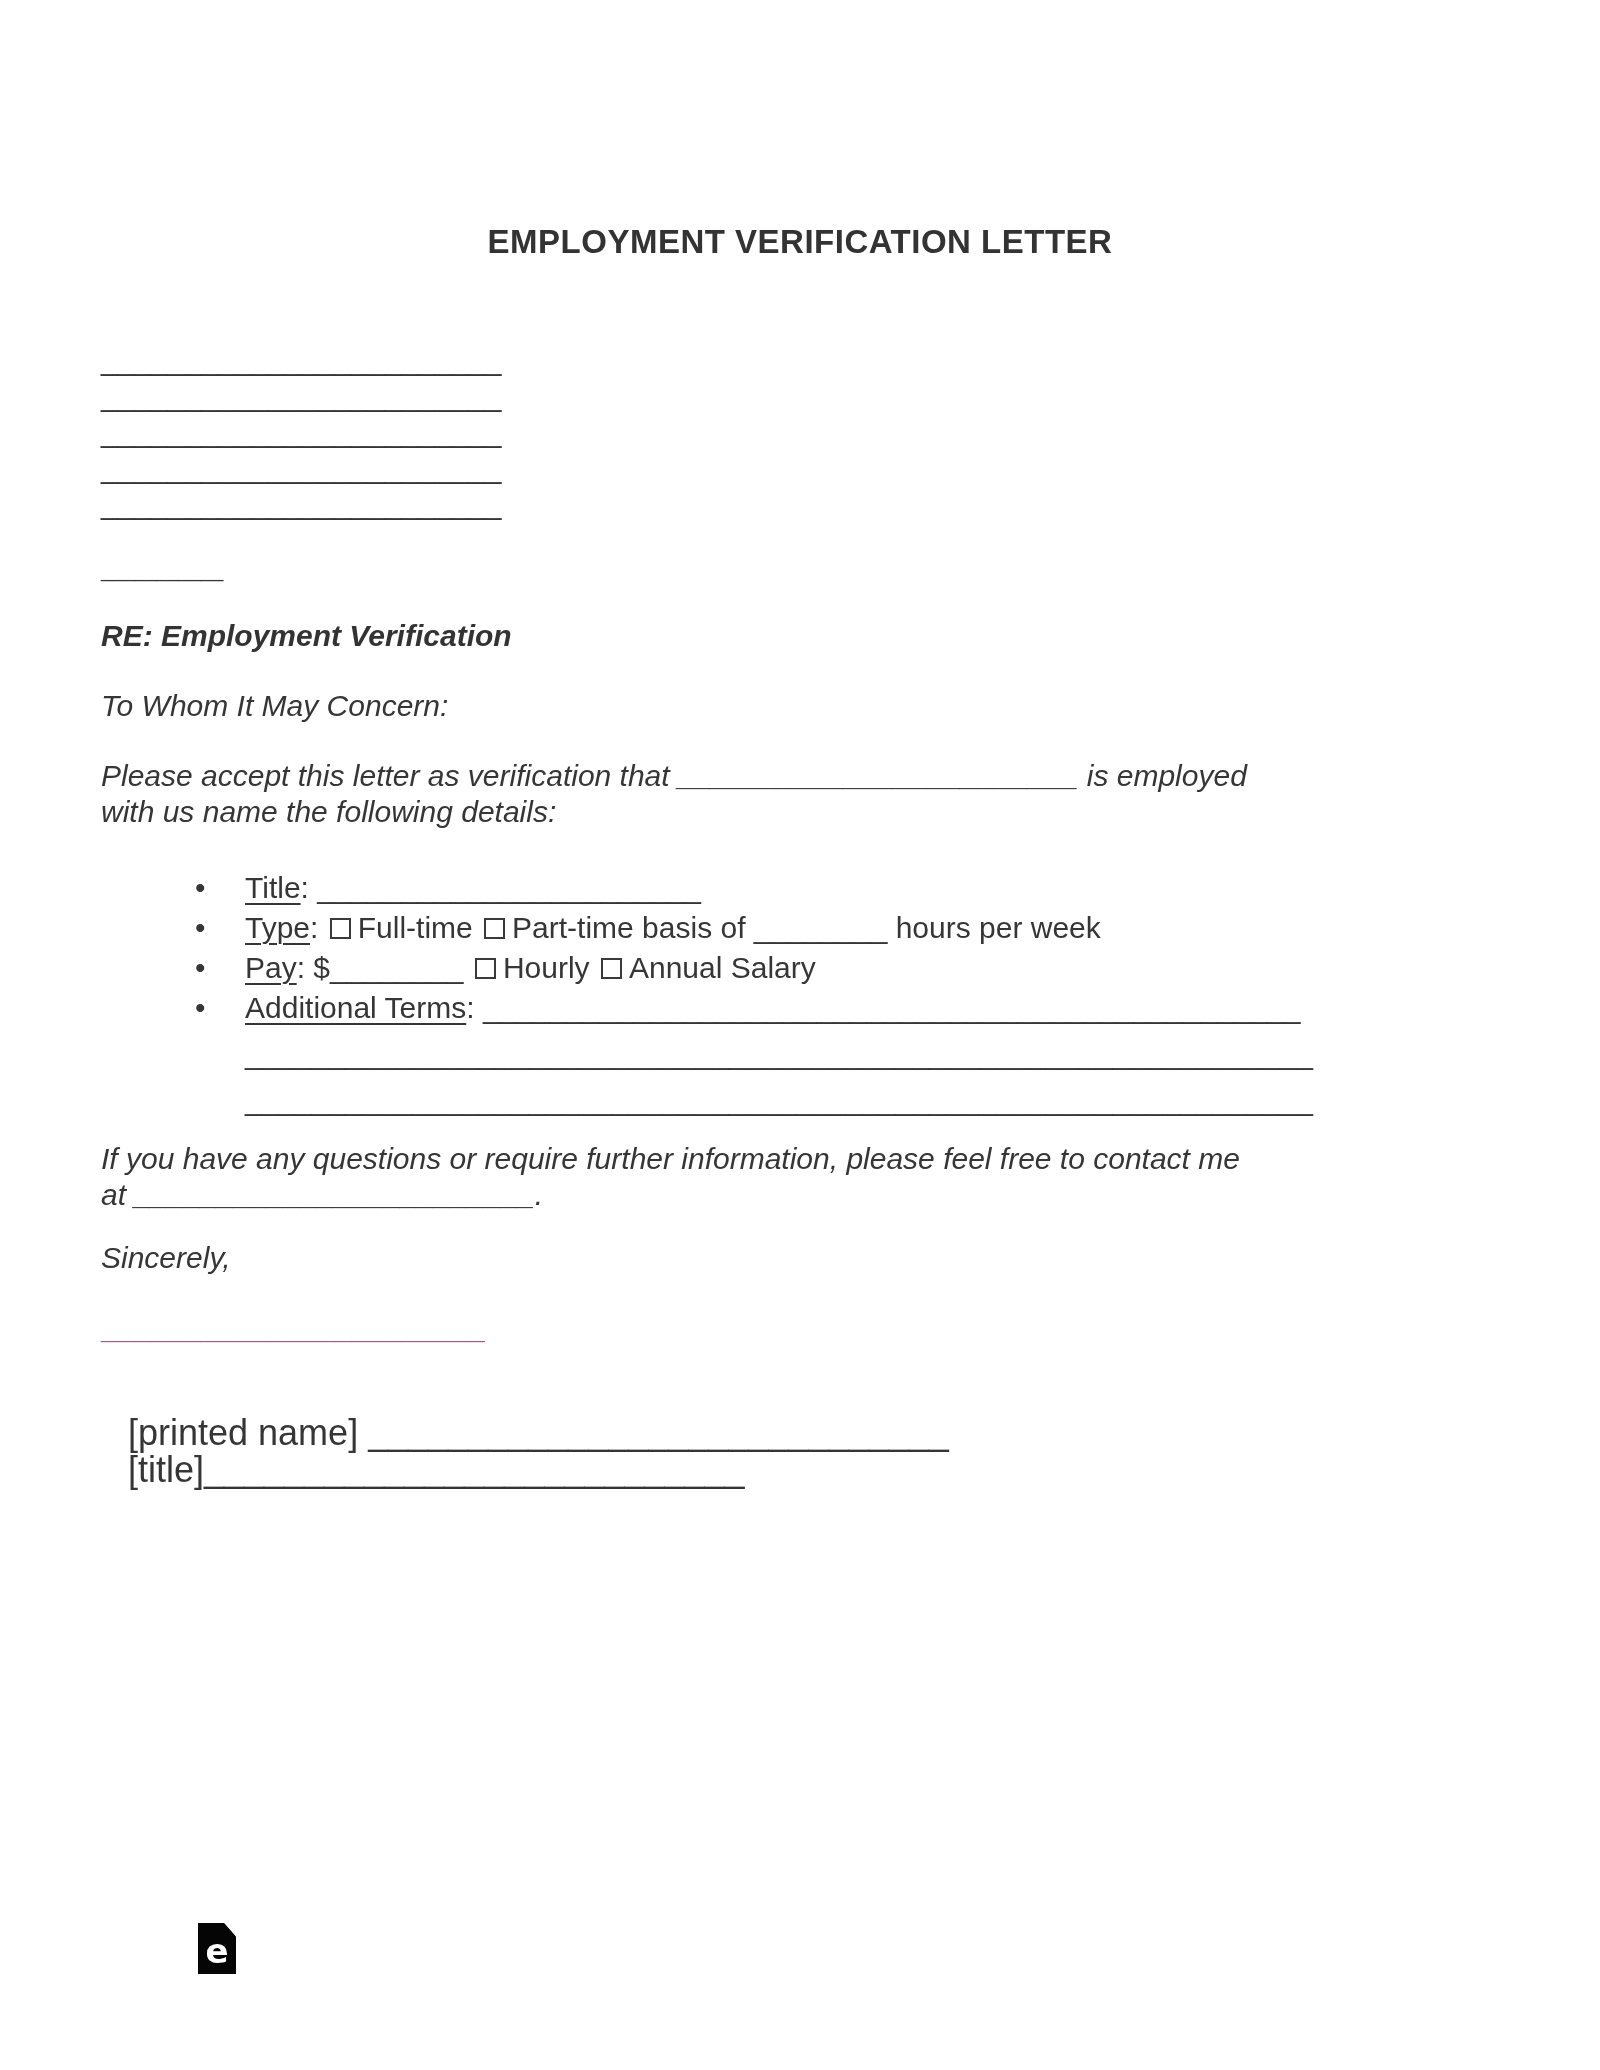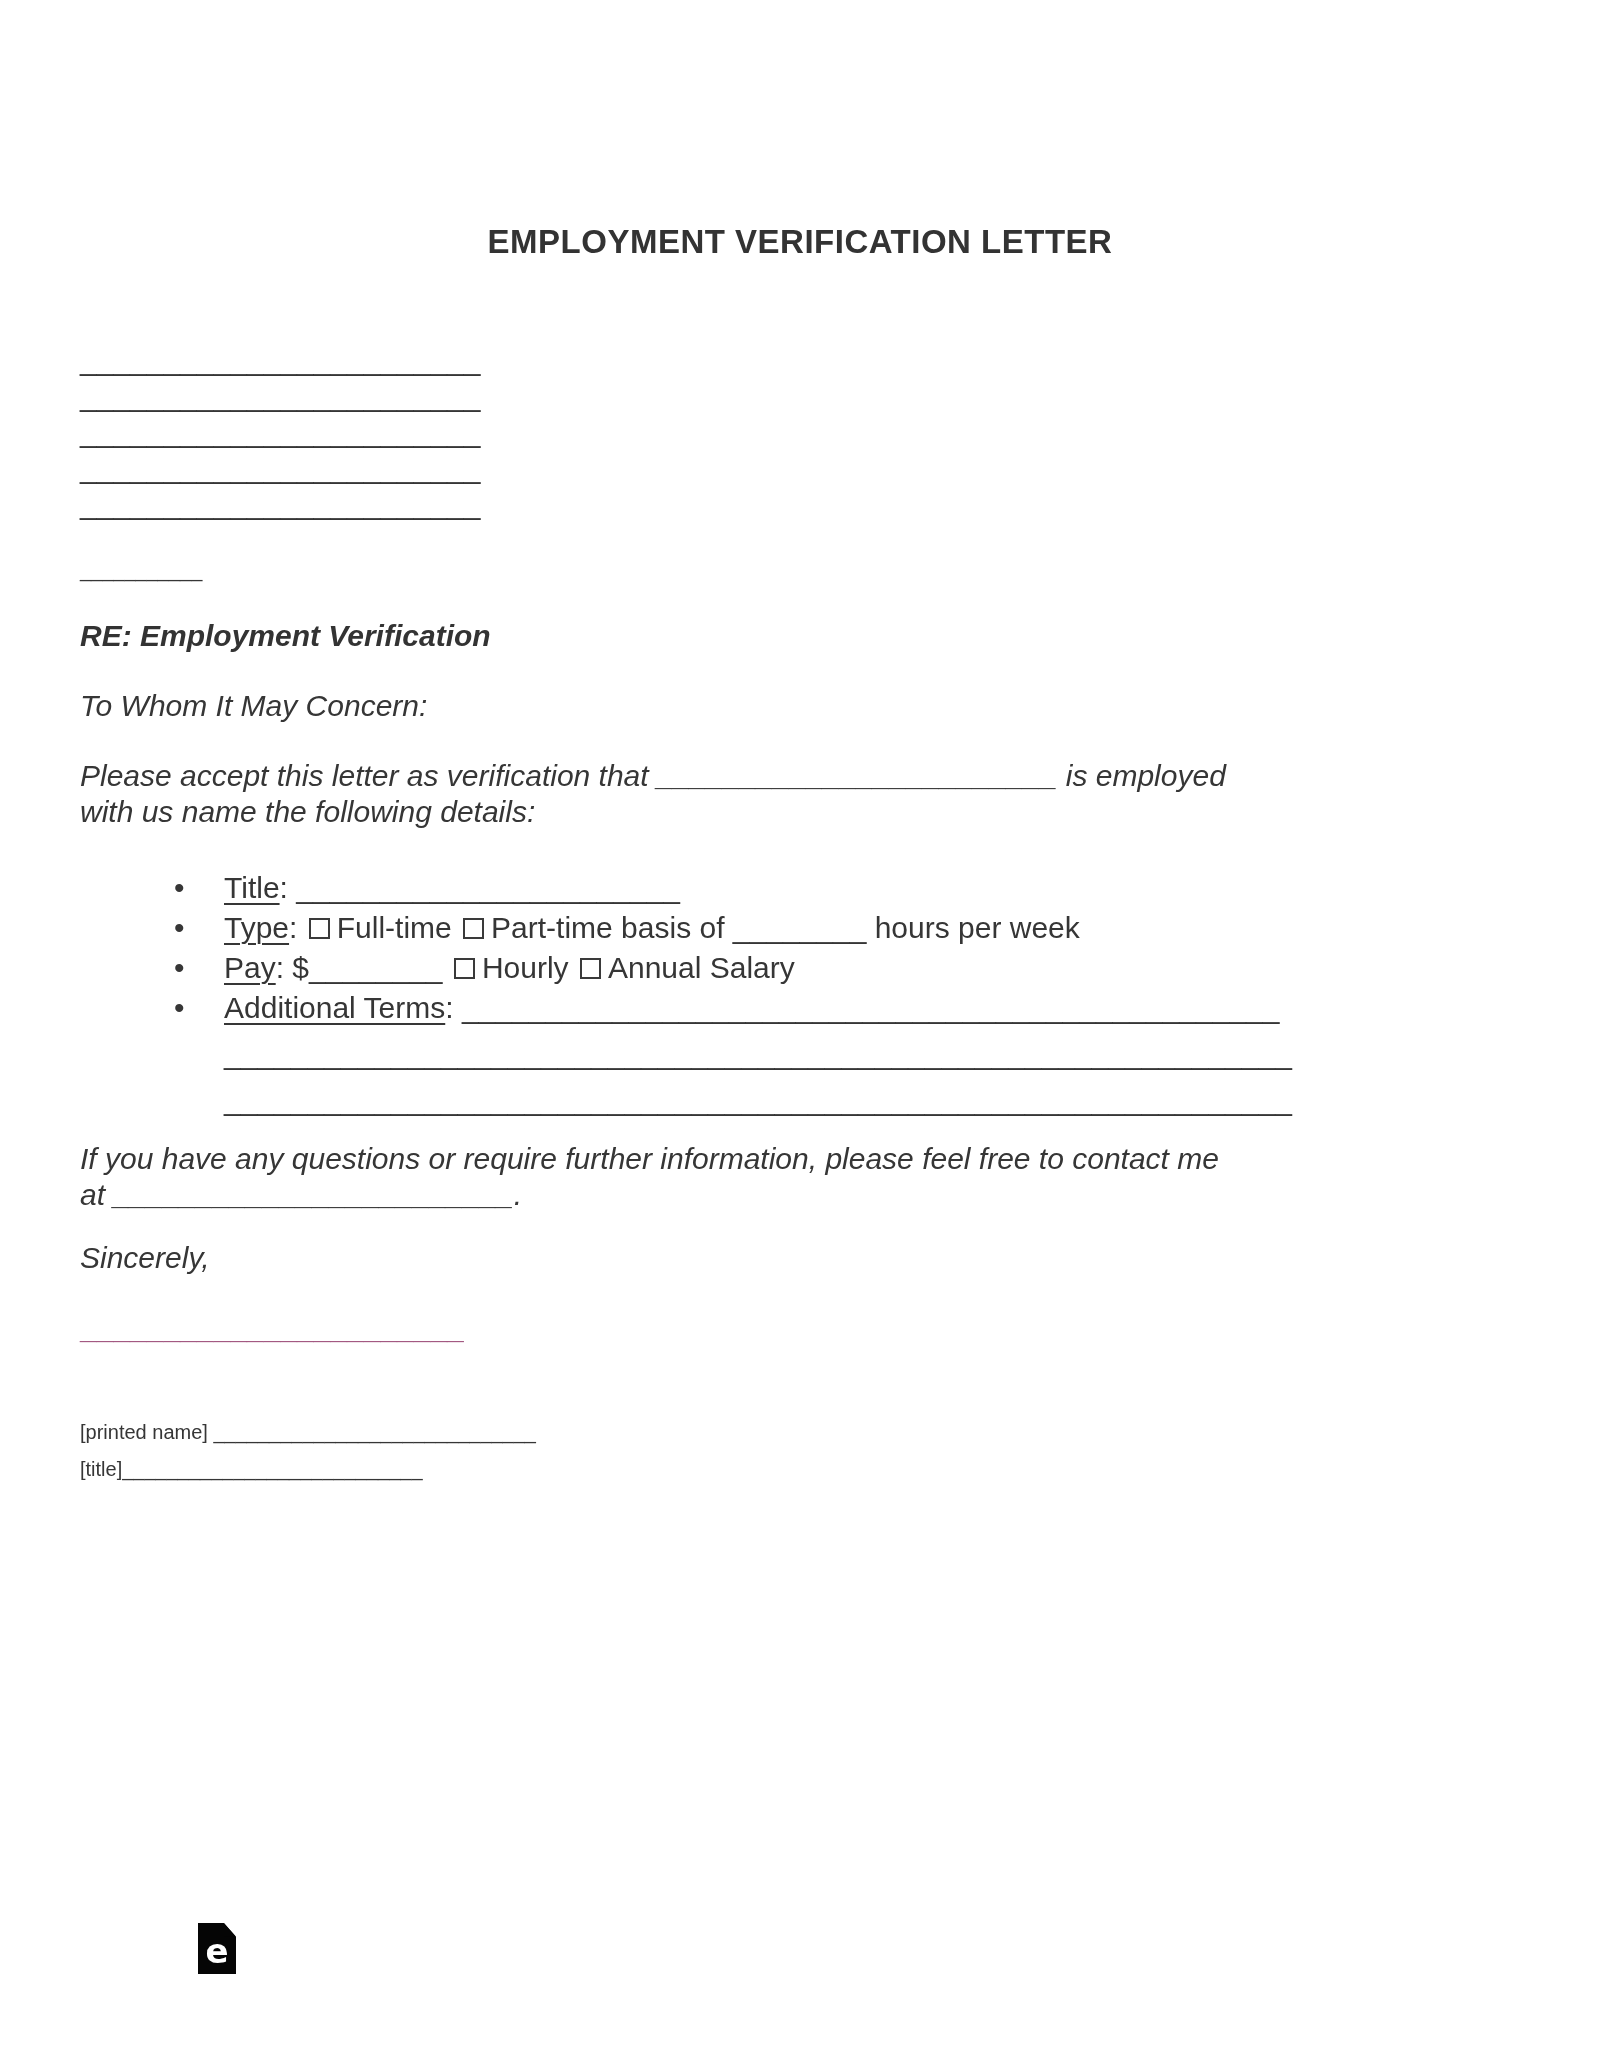--- a/index.html
+++ b/index.html
@@ -4,21 +4,21 @@
 <style>
   * { margin: 0; padding: 0; box-sizing: border-box; }
   html, body { background: #ffffff; }
   .page {
     position: relative;
     width: 1600px;
     height: 2070px;
     background: #ffffff;
     font-family: "Liberation Sans", "DejaVu Sans", sans-serif;
     color: #363636;
-    padding: 0 80px;
+    padding: 0 101px;
     overflow: hidden;
   }
   .doc-title {
     margin-top: 222px;
     text-align: center;
     font-size: 33px;
     line-height: 40px;
     font-weight: bold;
     color: #333333;
     letter-spacing: 0.5px;
@@ -62,21 +62,21 @@
   }
   .cont-line { margin-top: 6px; line-height: 40px; }
   .closing { margin-top: 21px; }
   .signoff { margin-top: 27px; }
   .signature-line {
     margin-top: 35px;
     font-size: 30px;
     line-height: 36px;
     font-weight: bold;
   }
-  .printed-block { margin-top: 67px; font-size: 20px; line-height: 37px; }
+  .printed-block { margin-top: 67px; font-size: 36px; line-height: 37px; margin-left: 27px; }
   .logo {
     position: absolute;
     left: 198px;
     top: 1923px;
     width: 38px;
     height: 51px;
   }
   .logo-sheet {
     position: absolute;
     inset: 0;

